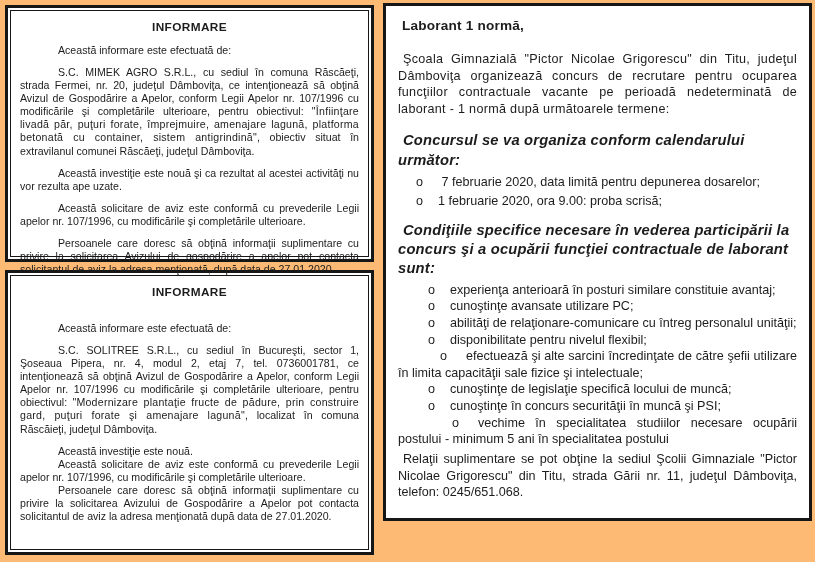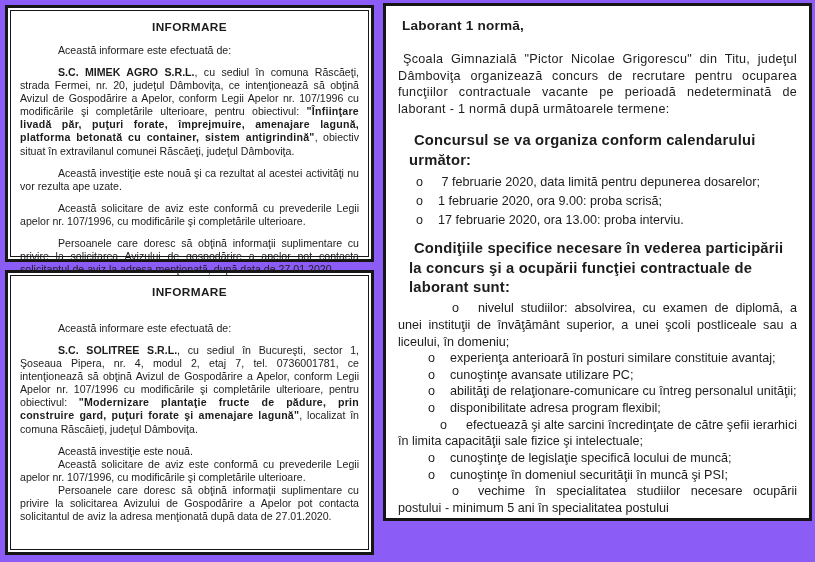--- a/index.html
+++ b/index.html
@@ -4,21 +4,21 @@
 <style>
   * { margin:0; padding:0; box-sizing:border-box; }
   html,body { width:815px; height:562px; }
   body {
     background:#ffffff;
     color:#1c1c1c;
     font-family:"Liberation Sans", sans-serif;
     position:relative;
     overflow:hidden;
   }
-  .page { position:absolute; inset:0; background:#8b5cf6; }
+  .page { position:absolute; inset:0; background:#fdba74; }
 
   
   .col-left { position:absolute; left:5px; top:5px; width:369px; }
   .box {
     border:3px solid #161616;
     padding:2px;
     background:#fff;
   }
   .box-in {
     border:1px solid #161616;
@@ -36,21 +36,21 @@
     letter-spacing:.4px;
     margin-top:2px;
   }
   .lp {
     text-indent:38px;
     text-align:justify;
     margin-top:9px;
   }
   .lp.tight { margin-top:0; }
   .lp.gap-lg { margin-top:22px; }
-  .b { font-weight:bold; }
+  .b { font-weight:normal; }
   .b.sp { letter-spacing:.25px; }
 
   
   .col-right {
     position:absolute;
     left:383px; top:3px;
     width:429px; height:518px;
     border:3px solid #161616;
     background:#fff;
     padding:9px 12px 8px 12px;
@@ -66,22 +66,23 @@
   }
   .jp {
     text-indent:5px;
     text-align:justify;
     letter-spacing:.3px;
     margin-bottom:14px;
   }
   .jh {
     font-weight:bold;
     text-indent:5px;
-    margin:10px 0 3px 11px;
+    margin:10px 0 3px 0;
     letter-spacing:.2px;
+    font-style:italic;
   }
   .li { text-align:justify; }
   .li .mk { display:inline-block; margin-right:15px; }
   .li.cal { text-indent:9px; line-height:1.48; }
   .li.mid { text-indent:15px; }
   .li.deep { text-indent:27px; }
   .li.deep2 { text-indent:21px; }
   .li.deep .mk, .li.deep2 .mk { margin-right:19px; }
   .jfoot {
     text-align:justify;
@@ -120,29 +121,27 @@
   </div>
 
   <section class="col-right">
     <h2 class="jt">Laborant 1 normă,</h2>
 
     <p class="jp">Şcoala Gimnazială "Pictor Nicolae Grigorescu" din Titu, judeţul Dâmboviţa organizează concurs de recrutare pentru ocuparea funcţiilor contractuale vacante pe perioadă nedeterminată de laborant - 1 normă după următoarele termene:</p>
 
     <h3 class="jh">Concursul se va organiza conform calendarului următor:</h3>
     <p class="li cal"><span class="mk">o</span><span>&nbsp;7 februarie 2020, data limită pentru depunerea dosarelor;</span></p>
     <p class="li cal"><span class="mk">o</span><span>1 februarie 2020, ora 9.00: proba scrisă;</span></p>
-    <p class="li cal"><span class="mk">o</span><span>17 februarie 2020, ora 13.00: proba interviu.</span></p>
 
     <h3 class="jh">Condiţiile specifice necesare în vederea participării la concurs şi a ocupării funcţiei contractuale de laborant sunt:</h3>
-    <p class="li deep"><span class="mk">o</span><span>nivelul studiilor: absolvirea, cu examen de diplomă, a unei instituţii de învăţământ superior, a unei şcoli postliceale sau a liceului, în domeniu;</span></p>
     <p class="li mid"><span class="mk">o</span><span>experienţa anterioară în posturi similare constituie avantaj;</span></p>
     <p class="li mid"><span class="mk">o</span><span>cunoştinţe avansate utilizare PC;</span></p>
     <p class="li mid"><span class="mk">o</span><span>abilităţi de relaţionare-comunicare cu întreg personalul unităţii;</span></p>
-    <p class="li mid"><span class="mk">o</span><span>disponibilitate adresa program flexibil;</span></p>
-    <p class="li deep2"><span class="mk">o</span><span>efectuează şi alte sarcini încredinţate de către şefii ierarhici în limita capacităţii sale fizice şi intelectuale;</span></p>
+    <p class="li mid"><span class="mk">o</span><span>disponibilitate pentru nivelul flexibil;</span></p>
+    <p class="li deep2"><span class="mk">o</span><span>efectuează şi alte sarcini încredinţate de către şefii utilizare în limita capacităţii sale fizice şi intelectuale;</span></p>
     <p class="li mid"><span class="mk">o</span><span>cunoştinţe de legislaţie specifică locului de muncă;</span></p>
-    <p class="li mid"><span class="mk">o</span><span>cunoştinţe în domeniul securităţii în muncă şi PSI;</span></p>
+    <p class="li mid"><span class="mk">o</span><span>cunoştinţe în concurs securităţii în muncă şi PSI;</span></p>
     <p class="li deep"><span class="mk">o</span><span>vechime în specialitatea studiilor necesare ocupării postului - minimum 5 ani în specialitatea postului</span></p>
 
     <p class="jfoot">Relaţii suplimentare se pot obţine la sediul Şcolii Gimnaziale "Pictor Nicolae Grigorescu" din Titu, strada Gării nr. 11, judeţul Dâmboviţa, telefon: 0245/651.068.</p>
   </section>
 
 </div>
 
 </body></html>

